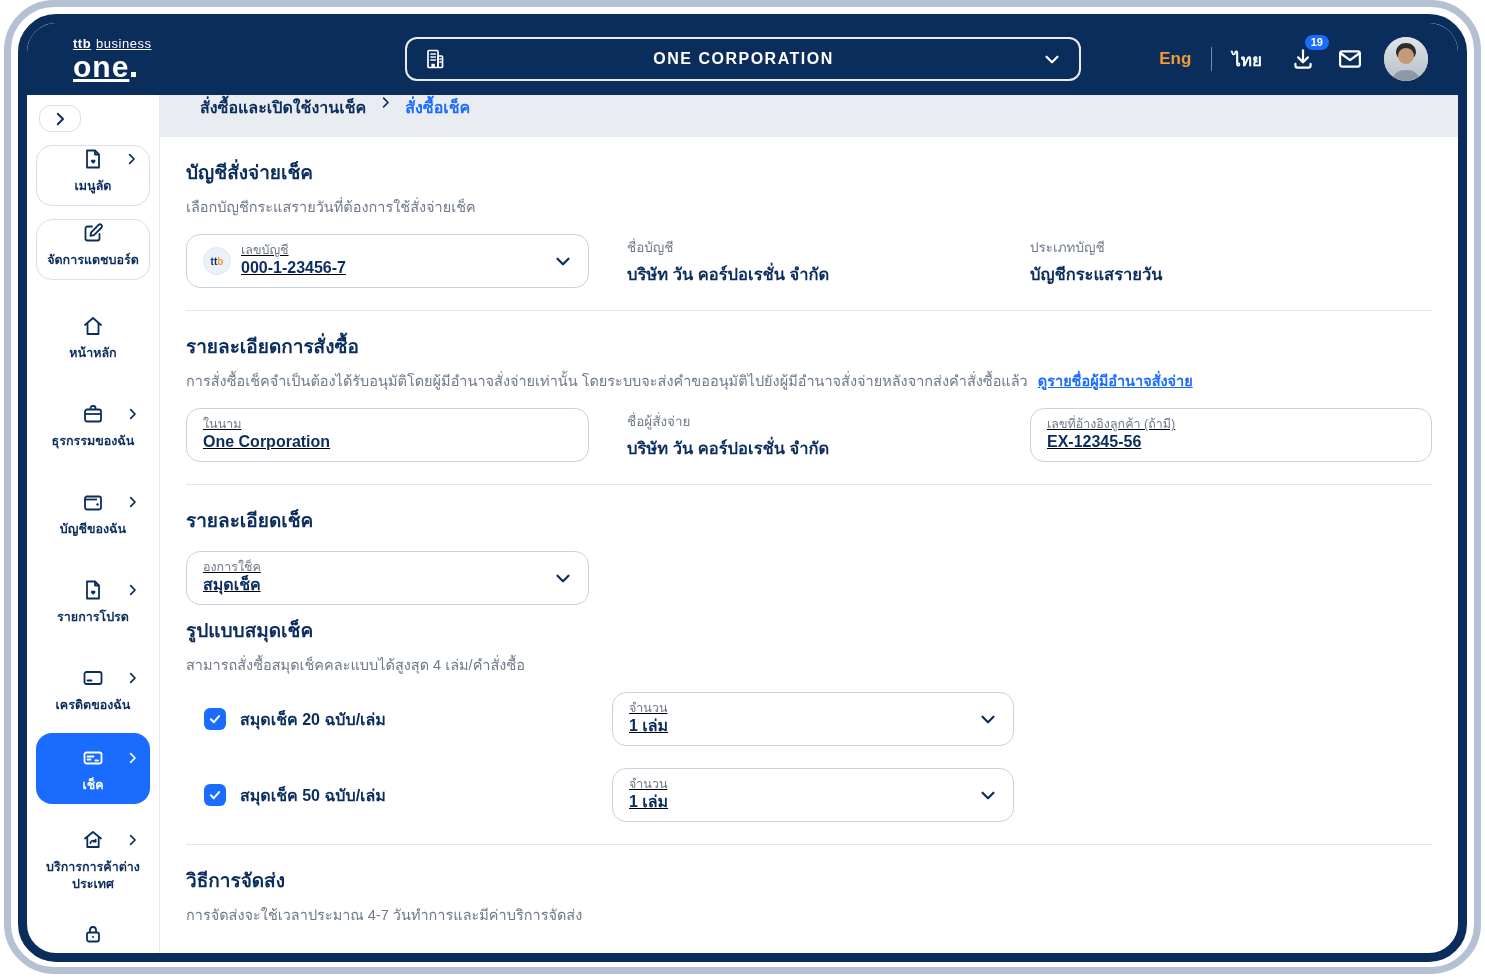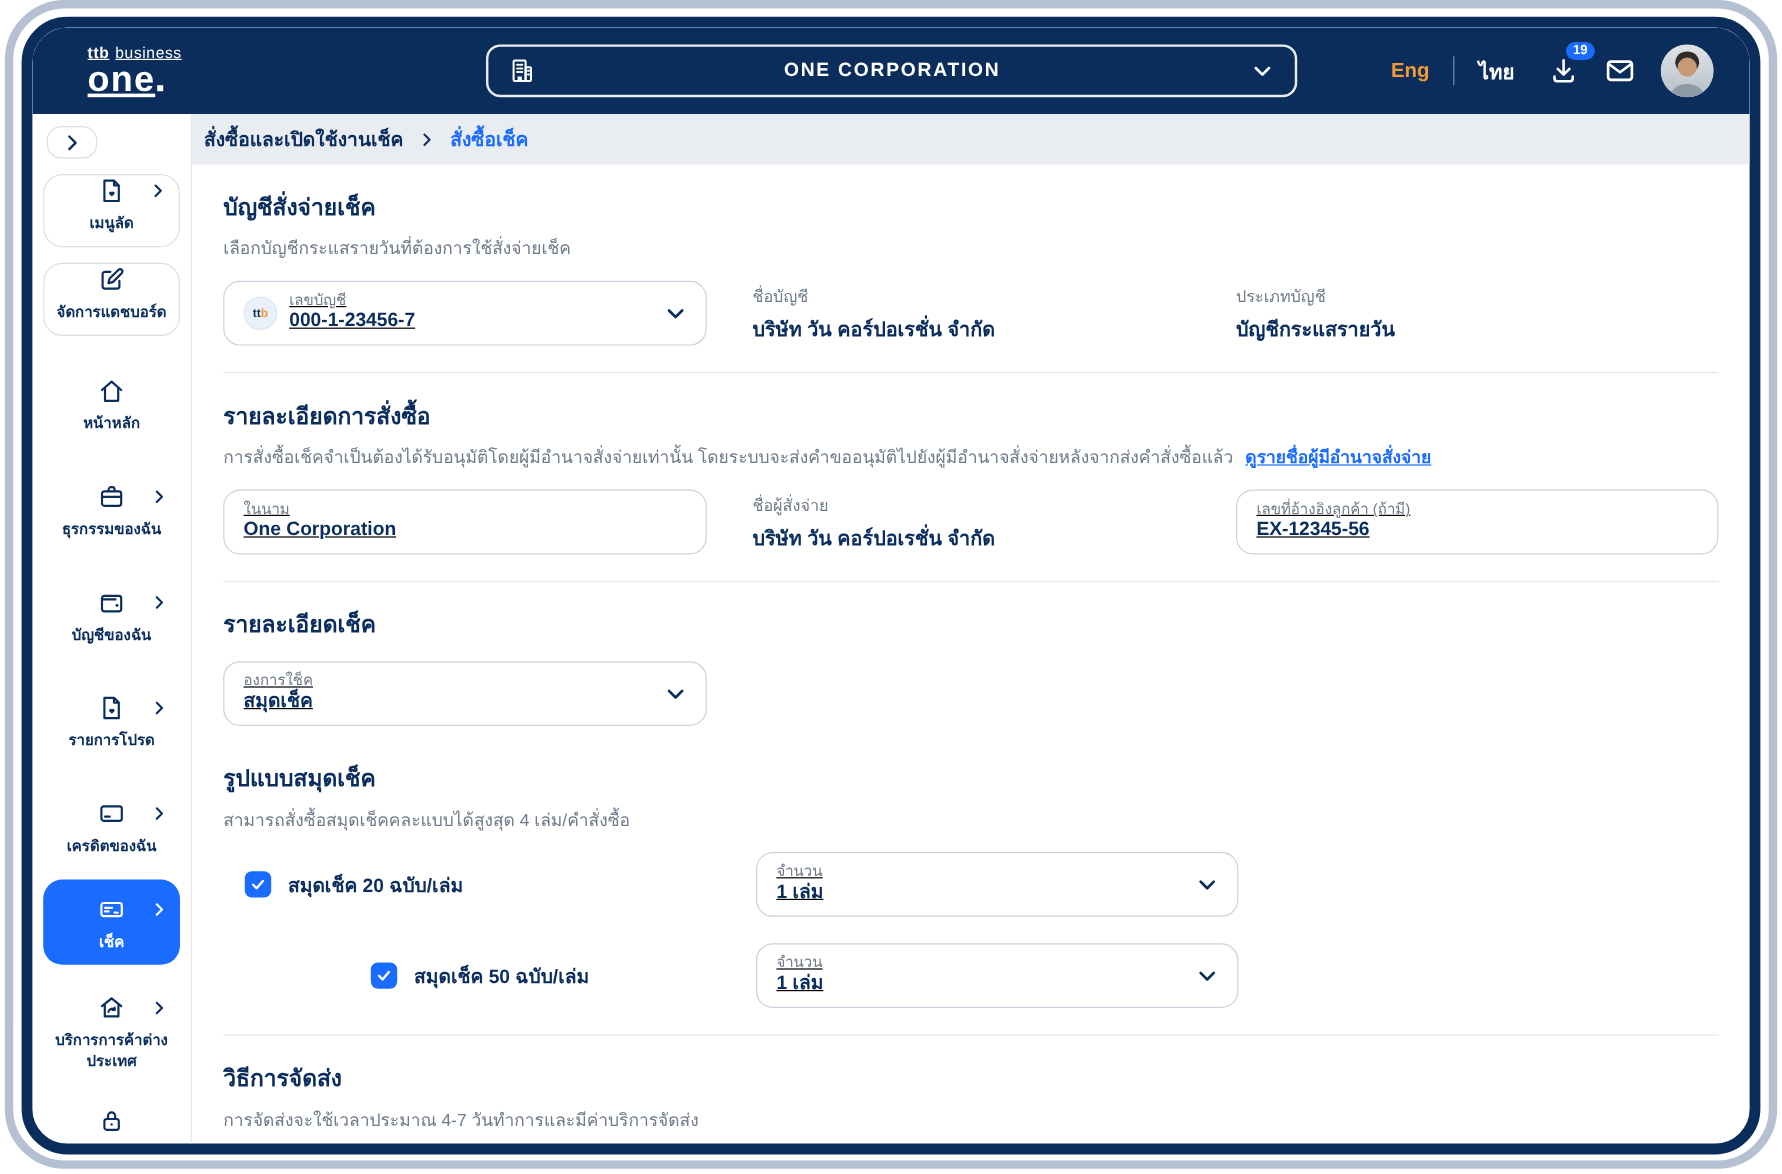--- a/index.html
+++ b/index.html
@@ -45,33 +45,33 @@
   .side-card { width:114px; border:1.5px solid #d9e0e9; border-radius:16px; padding:0 6px 10px; margin-top:13px; background:#fff; cursor:pointer; }
   .side-item { width:114px; padding:6px; margin-top:27px; cursor:pointer; }
   .icon-row { position:relative; display:flex; justify-content:center; align-items:center; height:26px; color:#0a2d5e; }
   .side-chev { position:absolute; right:4px; top:50%; transform:translateY(-50%); color:#0a2d5e; }
   .side-label { margin-top:6px; text-align:center; font-size:12.5px; font-weight:700; color:#0a2d5e; line-height:1.35; }
   .side-item.active { background:#1a6cff; border-radius:16px; padding:12px 6px 10px; margin-top:14px; }
   .side-item.active .icon-row, .side-item.active .side-chev, .side-item.active .side-label { color:#ffffff; }
 
   
   .main { flex:1; display:flex; flex-direction:column; min-width:0; }
-  .breadcrumb { height:42px; flex:0 0 auto; background:#e9edf2; display:flex; align-items:center; gap:12px; padding:0 10px; }
+  .breadcrumb { height:42px; flex:0 0 auto; background:#e9edf2; display:flex; gap:12px; padding:0 40px; }
   .crumb-parent { font-size:16px; font-weight:700; color:#0a2d5e; cursor:pointer; }
   .crumb-sep { color:#0a2d5e; display:flex; }
   .crumb-current { font-size:16px; font-weight:700; color:#1a6cff; cursor:pointer; }
 
   .content { flex:1; padding:20px 26px 0; overflow:hidden; }
   h2.sec-title { font-size:19px; font-weight:800; color:#0a2d5e; margin-bottom:8px; }
   .sec-sub { font-size:14.5px; color:#6f7b8a; margin-bottom:16px; }
   .sec-sub a { color:#1a6cff; font-weight:700; text-decoration:underline; cursor:pointer; }
   .hr { height:1px; background:#e3e8ee; margin:22px 0 20px; }
 
   .row3 { display:grid; grid-template-columns:403px 1fr 402px; column-gap:38px; align-items:center; }
-  .row2 { display:grid; grid-template-columns:410px 402px; column-gap:34px; align-items:center; margin-bottom:22px; }
+  .row2 { display:grid; grid-template-columns:410px 402px; column-gap:16px; align-items:center; margin-bottom:22px; }
 
   .field-box { position:relative; height:54px; border:1.5px solid #c9d3de; border-radius:14px; background:#fff;
                display:flex; align-items:center; padding:0 44px 0 16px; }
   .field-box.no-chev { padding-right:16px; }
   .fb-text { min-width:0;text-decoration:underline; }
   .fb-label { font-size:12.5px; color:#6f7b8a; line-height:1.2; }
   .fb-value { font-size:16px; font-weight:700; color:#0a2d5e; line-height:1.3; white-space:nowrap; }
   .chev-down { position:absolute; right:14px; top:50%; transform:translateY(-50%); color:#0a2d5e; }
   .select-box { cursor:pointer; }
 
@@ -359,21 +359,21 @@
           <div class="field-box select-box w403 mt16">
             <div class="fb-text">
               <div class="fb-label">องการใช็ค</div>
               <div class="fb-value">สมุดเช็ค</div>
             </div>
             <svg class="chev-down icon-svg" width="22" height="22" viewBox="0 0 24 24" fill="none" stroke="currentColor" stroke-width="2.4" stroke-linecap="round" stroke-linejoin="round">
                 <polyline points="6 9.5 12 15.5 18 9.5"></polyline>
               </svg>
           </div>
 
-          <h2 class="sec-title" style="margin-top:28px;">รูปแบบสมุดเช็ค</h2>
+          <h2 class="sec-title" style="margin-top:10px;">รูปแบบสมุดเช็ค</h2>
           <div class="sec-sub">สามารถสั่งซื้อสมุดเช็คคละแบบได้สูงสุด 4 เล่ม/คำสั่งซื้อ</div>
 
           <div class="row2">
             <div class="checkbox-wrap" style="padding-left:18px;">
               <span class="checkbox">
                 <svg class="icon-svg" width="14" height="14" viewBox="0 0 24 24" fill="none" stroke="#fff" stroke-width="3.4" stroke-linecap="round" stroke-linejoin="round">
                     <polyline points="5 12.5 10 17.5 19 7"></polyline>
                   </svg>
               </span>
               <span class="cb-label">สมุดเช็ค 20 ฉบับ/เล่ม</span>
@@ -383,21 +383,21 @@
                 <div class="fb-label">จำนวน</div>
                 <div class="fb-value">1 เล่ม</div>
               </div>
               <svg class="chev-down icon-svg" width="22" height="22" viewBox="0 0 24 24" fill="none" stroke="currentColor" stroke-width="2.4" stroke-linecap="round" stroke-linejoin="round">
                   <polyline points="6 9.5 12 15.5 18 9.5"></polyline>
                 </svg>
             </div>
           </div>
 
           <div class="row2">
-            <div class="checkbox-wrap" style="padding-left:18px;justify-content:center;">
+            <div class="checkbox-wrap" style="padding-left:18px;">
               <span class="checkbox">
                 <svg class="icon-svg" width="14" height="14" viewBox="0 0 24 24" fill="none" stroke="#fff" stroke-width="3.4" stroke-linecap="round" stroke-linejoin="round">
                     <polyline points="5 12.5 10 17.5 19 7"></polyline>
                   </svg>
               </span>
               <span class="cb-label">สมุดเช็ค 50 ฉบับ/เล่ม</span>
             </div>
             <div class="field-box select-box">
               <div class="fb-text">
                 <div class="fb-label">จำนวน</div>

